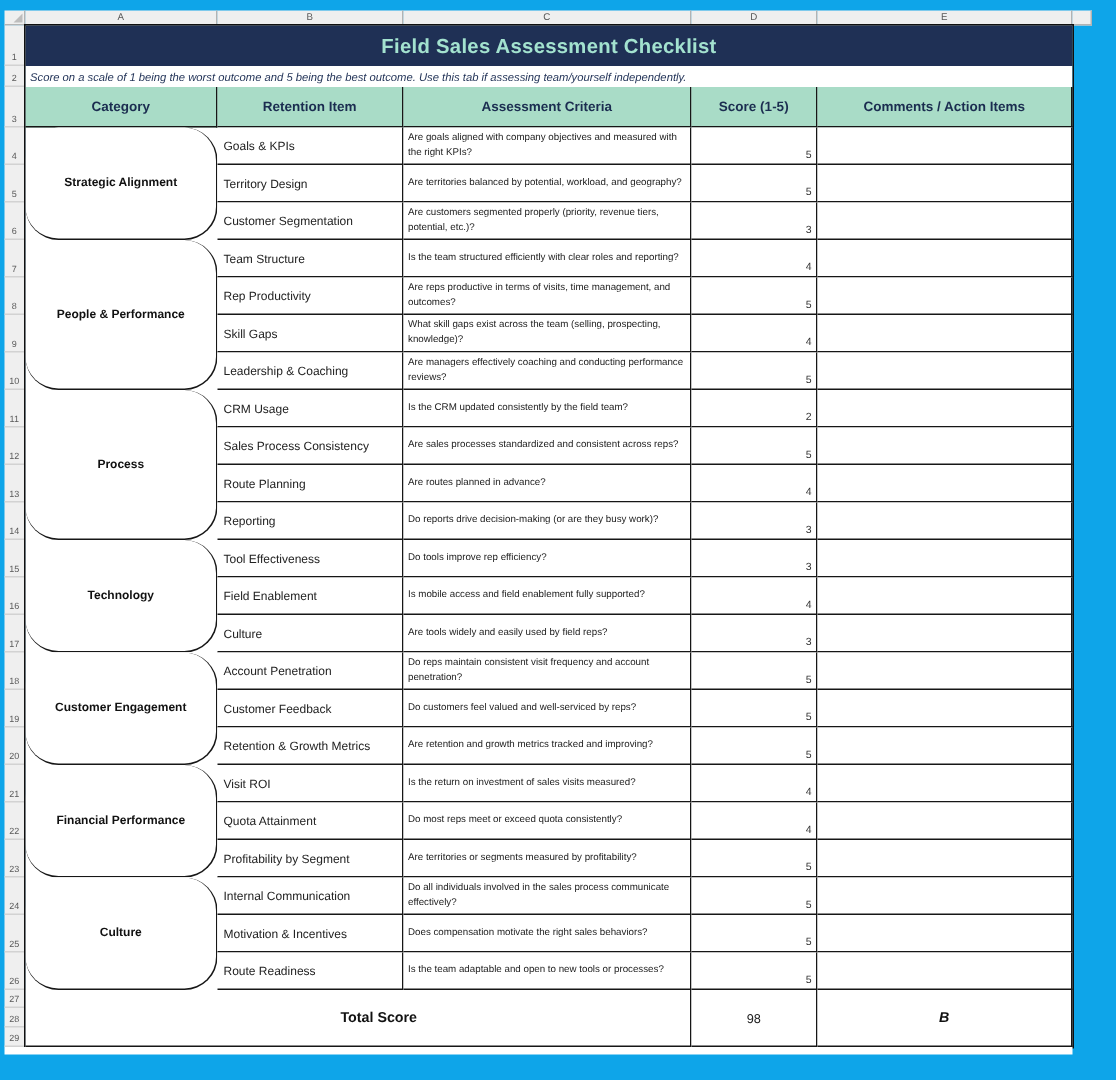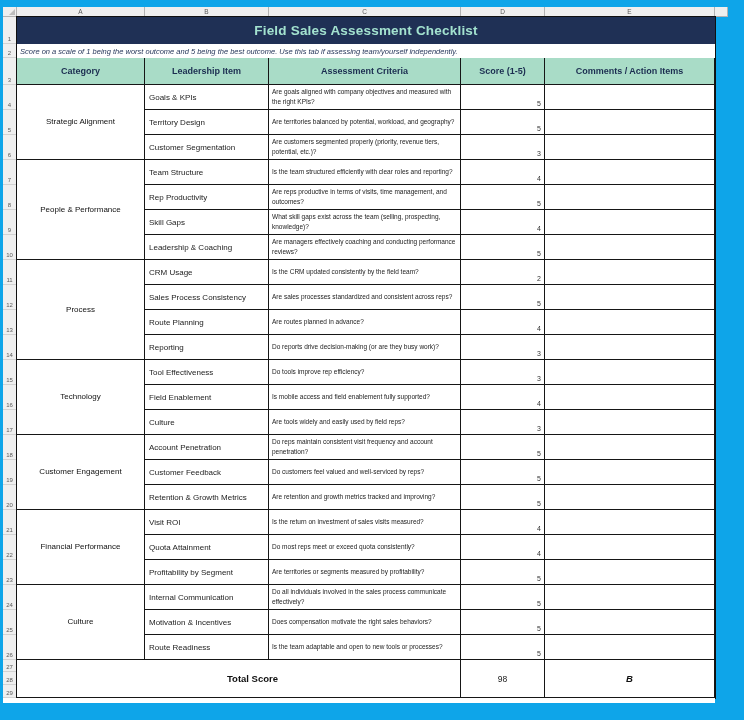--- a/index.html
+++ b/index.html
@@ -55,21 +55,21 @@
     display:flex; align-items:center; padding-left:3px;
     font-style:italic; font-size:7.5px; color:#1f3055;
   }
   .th {
     grid-row:3; background:#a9dcc7;
     display:flex; align-items:center; justify-content:center;
     font-weight:bold; font-size:9px; color:#1b2d50; text-align:center;
   }
   .cat {
     grid-column:1; display:flex; align-items:center; justify-content:center;
-    text-align:center; font-weight:normal; font-size:8px; color:#111; line-height:1.2; padding:0 3px;
+    text-align:center; font-weight:bold; font-size:8px; color:#111; line-height:1.2; padding:0 3px;border-radius:22px;
   }
   .item { grid-column:2; display:flex; align-items:center; padding-left:4px; font-size:8px; color:#222; }
   .crit { grid-column:3; display:flex; align-items:center; padding:1px 2px 1px 3px; font-size:6.5px; color:#222; line-height:1.6; }
   .score { grid-column:4; display:flex; align-items:flex-end; justify-content:flex-end; padding:0 3px 2px 0; font-size:7px; color:#333; }
   .comment { grid-column:5; }
 
   .total-label {
     grid-column:1/4; grid-row:27; display:flex; align-items:center; justify-content:center;
     font-weight:bold; font-size:9.5px; color:#111;padding-left:28px;
   }
@@ -129,21 +129,21 @@
       <div class="row-cell" style="height: 25px;">26</div>
       <div class="row-cell" style="height: 12px;">27</div>
       <div class="row-cell" style="height: 13px;">28</div>
       <div class="row-cell" style="height: 13px;">29</div>
     </div>
 
   <div class="sheet">
     <div class="title-cell">Field Sales Assessment Checklist</div>
     <div class="subtitle-cell">Score on a scale of 1 being the worst outcome and 5 being the best outcome. Use this tab if assessing team/yourself independently.</div>
     <div class="th c" style="grid-column:1">Category</div>
-    <div class="th c" style="grid-column:2">Leadership Item</div>
+    <div class="th c" style="grid-column:2">Retention Item</div>
     <div class="th c" style="grid-column:3">Assessment Criteria</div>
     <div class="th c" style="grid-column:4">Score (1-5)</div>
     <div class="th c" style="grid-column:5">Comments / Action Items</div>
 
     <div class="total-label c">Total Score</div>
     <div class="total-score c">98</div>
     <div class="total-grade c">B</div>
   <div class="cat c" style="grid-row: 4 / 7;">Strategic Alignment</div>
       <div class="item c" style="grid-row: 4;">Goals &amp; KPIs</div>
       <div class="crit c" style="grid-row: 4;">Are goals aligned with company objectives and measured with the right KPIs?</div>

